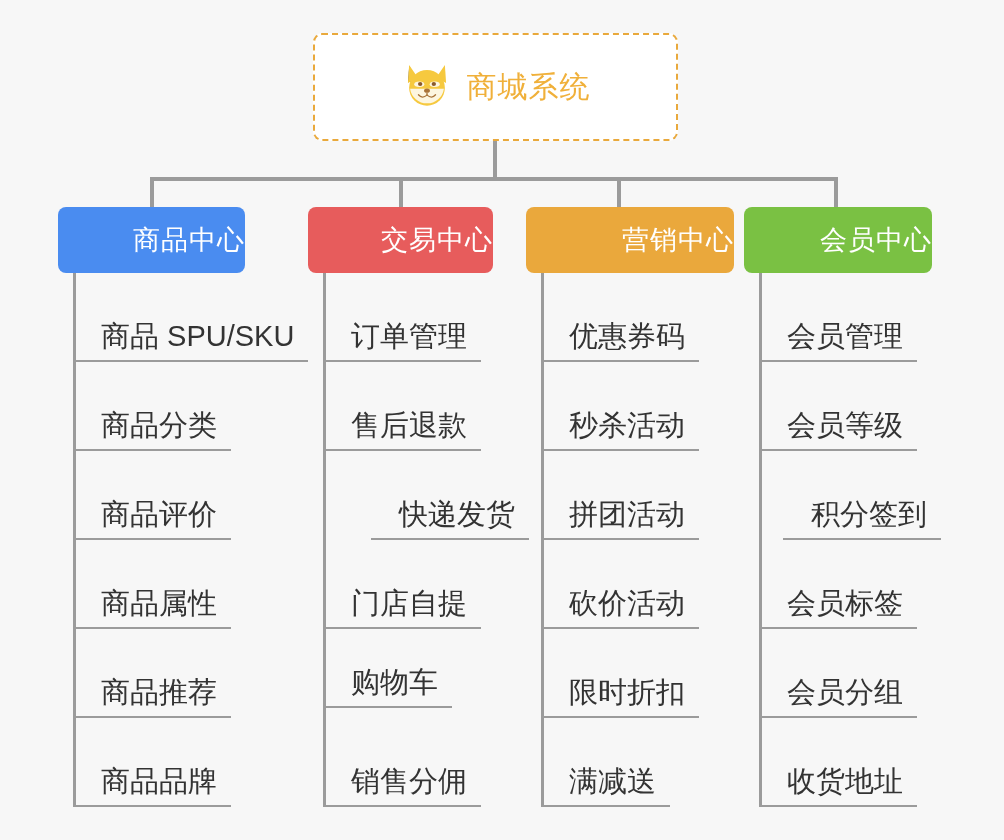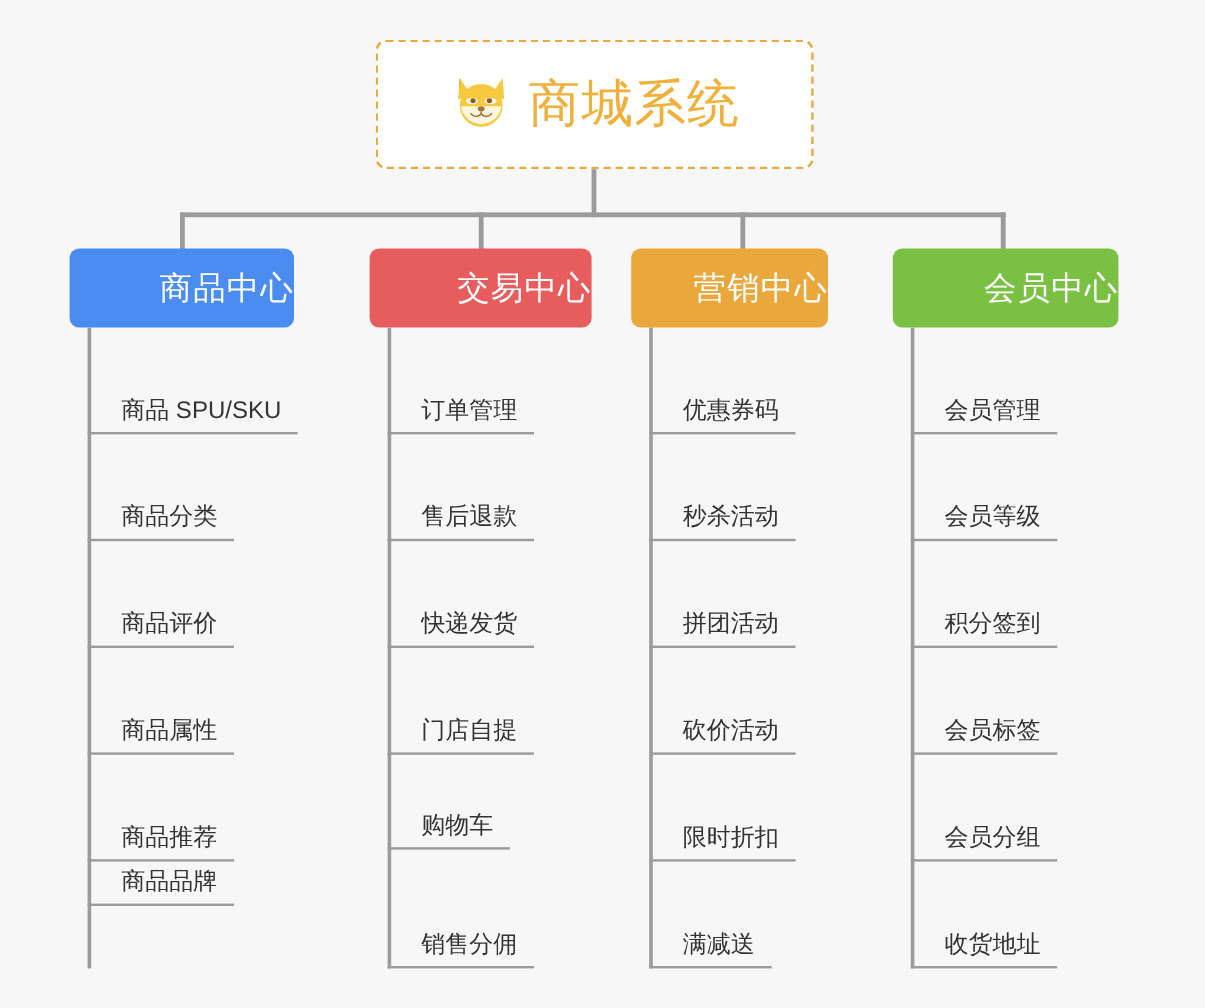--- a/index.html
+++ b/index.html
@@ -36,21 +36,21 @@
     justify-content: center;
     gap: 14px;
   }
   .root-emoji {
     width: 52px;
     height: 52px;
     flex: 0 0 auto;
     display: block;
   }
   .root-title {
-    font-size: 43px;
+    font-size: 30px;
     color: #f0b03a;
     letter-spacing: 1px;
     line-height: 1;
     white-space: nowrap;
   }
 
   
   .conn {
     position: absolute;
     background: #9b9b9b;
@@ -96,21 +96,21 @@
     align-items: flex-end;
     box-sizing: border-box;
   }
   .item-inner {
     position: relative;
     padding: 0 14px 7px 28px;
     border-bottom: 2px solid #9b9b9b;
     white-space: nowrap;
   }
   .item-label {
-    font-size: 20px;
+    font-size: 29px;
     color: #333333;
     line-height: 1.1;
   }
 </style>
 </head>
 <body>
 
 <div id="canvas">
 
   <div class="root-node">
@@ -154,55 +154,55 @@
       </div>
       <div class="item" style="top:178px;">
         <div class="item-inner"><span class="item-label">商品评价</span></div>
       </div>
       <div class="item" style="top:267px;">
         <div class="item-inner"><span class="item-label">商品属性</span></div>
       </div>
       <div class="item" style="top:356px;">
         <div class="item-inner"><span class="item-label">商品推荐</span></div>
       </div>
-      <div class="item" style="top:422px;align-items:center;">
+      <div class="item" style="top:445px;">
         <div class="item-inner"><span class="item-label">商品品牌</span></div>
       </div>
     </div>
   </div>
 
   <div class="branch" style="left:308px; width:185px;">
     <div class="branch-head" style="background:#e75c5c; width:185px;">
       <span>交易中心</span>
     </div>
     <div class="branch-rail" style="height:534px;"></div>
     <div class="items">
       <div class="item" style="top:0px;">
         <div class="item-inner"><span class="item-label">订单管理</span></div>
       </div>
       <div class="item" style="top:89px;">
         <div class="item-inner"><span class="item-label">售后退款</span></div>
       </div>
-      <div class="item" style="top:178px;">
+      <div class="item" style="top:178px;margin-left:48px;">
         <div class="item-inner"><span class="item-label">快递发货</span></div>
       </div>
       <div class="item" style="top:267px;">
         <div class="item-inner"><span class="item-label">门店自提</span></div>
       </div>
       <div class="item" style="top:346px;">
         <div class="item-inner"><span class="item-label">购物车</span></div>
       </div>
       <div class="item" style="top:445px;">
         <div class="item-inner"><span class="item-label">销售分佣</span></div>
       </div>
     </div>
   </div>
 
   <div class="branch" style="left:526px; width:185px;">
-    <div class="branch-head" style="background:#eaa83c; width:164px;">
+    <div class="branch-head" style="background:#eaa83c; width:208px;">
       <span>营销中心</span>
     </div>
     <div class="branch-rail" style="height:534px;"></div>
     <div class="items">
       <div class="item" style="top:0px;">
         <div class="item-inner"><span class="item-label">优惠券码</span></div>
       </div>
       <div class="item" style="top:89px;justify-content:center;">
         <div class="item-inner"><span class="item-label">秒杀活动</span></div>
       </div>
@@ -226,21 +226,21 @@
       <span>会员中心</span>
     </div>
     <div class="branch-rail" style="height:534px;"></div>
     <div class="items">
       <div class="item" style="top:0px;">
         <div class="item-inner"><span class="item-label">会员管理</span></div>
       </div>
       <div class="item" style="top:89px;">
         <div class="item-inner"><span class="item-label">会员等级</span></div>
       </div>
-      <div class="item" style="top:178px;">
+      <div class="item" style="top:178px;padding-left:24px;">
         <div class="item-inner"><span class="item-label">积分签到</span></div>
       </div>
       <div class="item" style="top:267px;">
         <div class="item-inner"><span class="item-label">会员标签</span></div>
       </div>
       <div class="item" style="top:356px;">
         <div class="item-inner"><span class="item-label">会员分组</span></div>
       </div>
       <div class="item" style="top:445px;">
         <div class="item-inner"><span class="item-label">收货地址</span></div>

